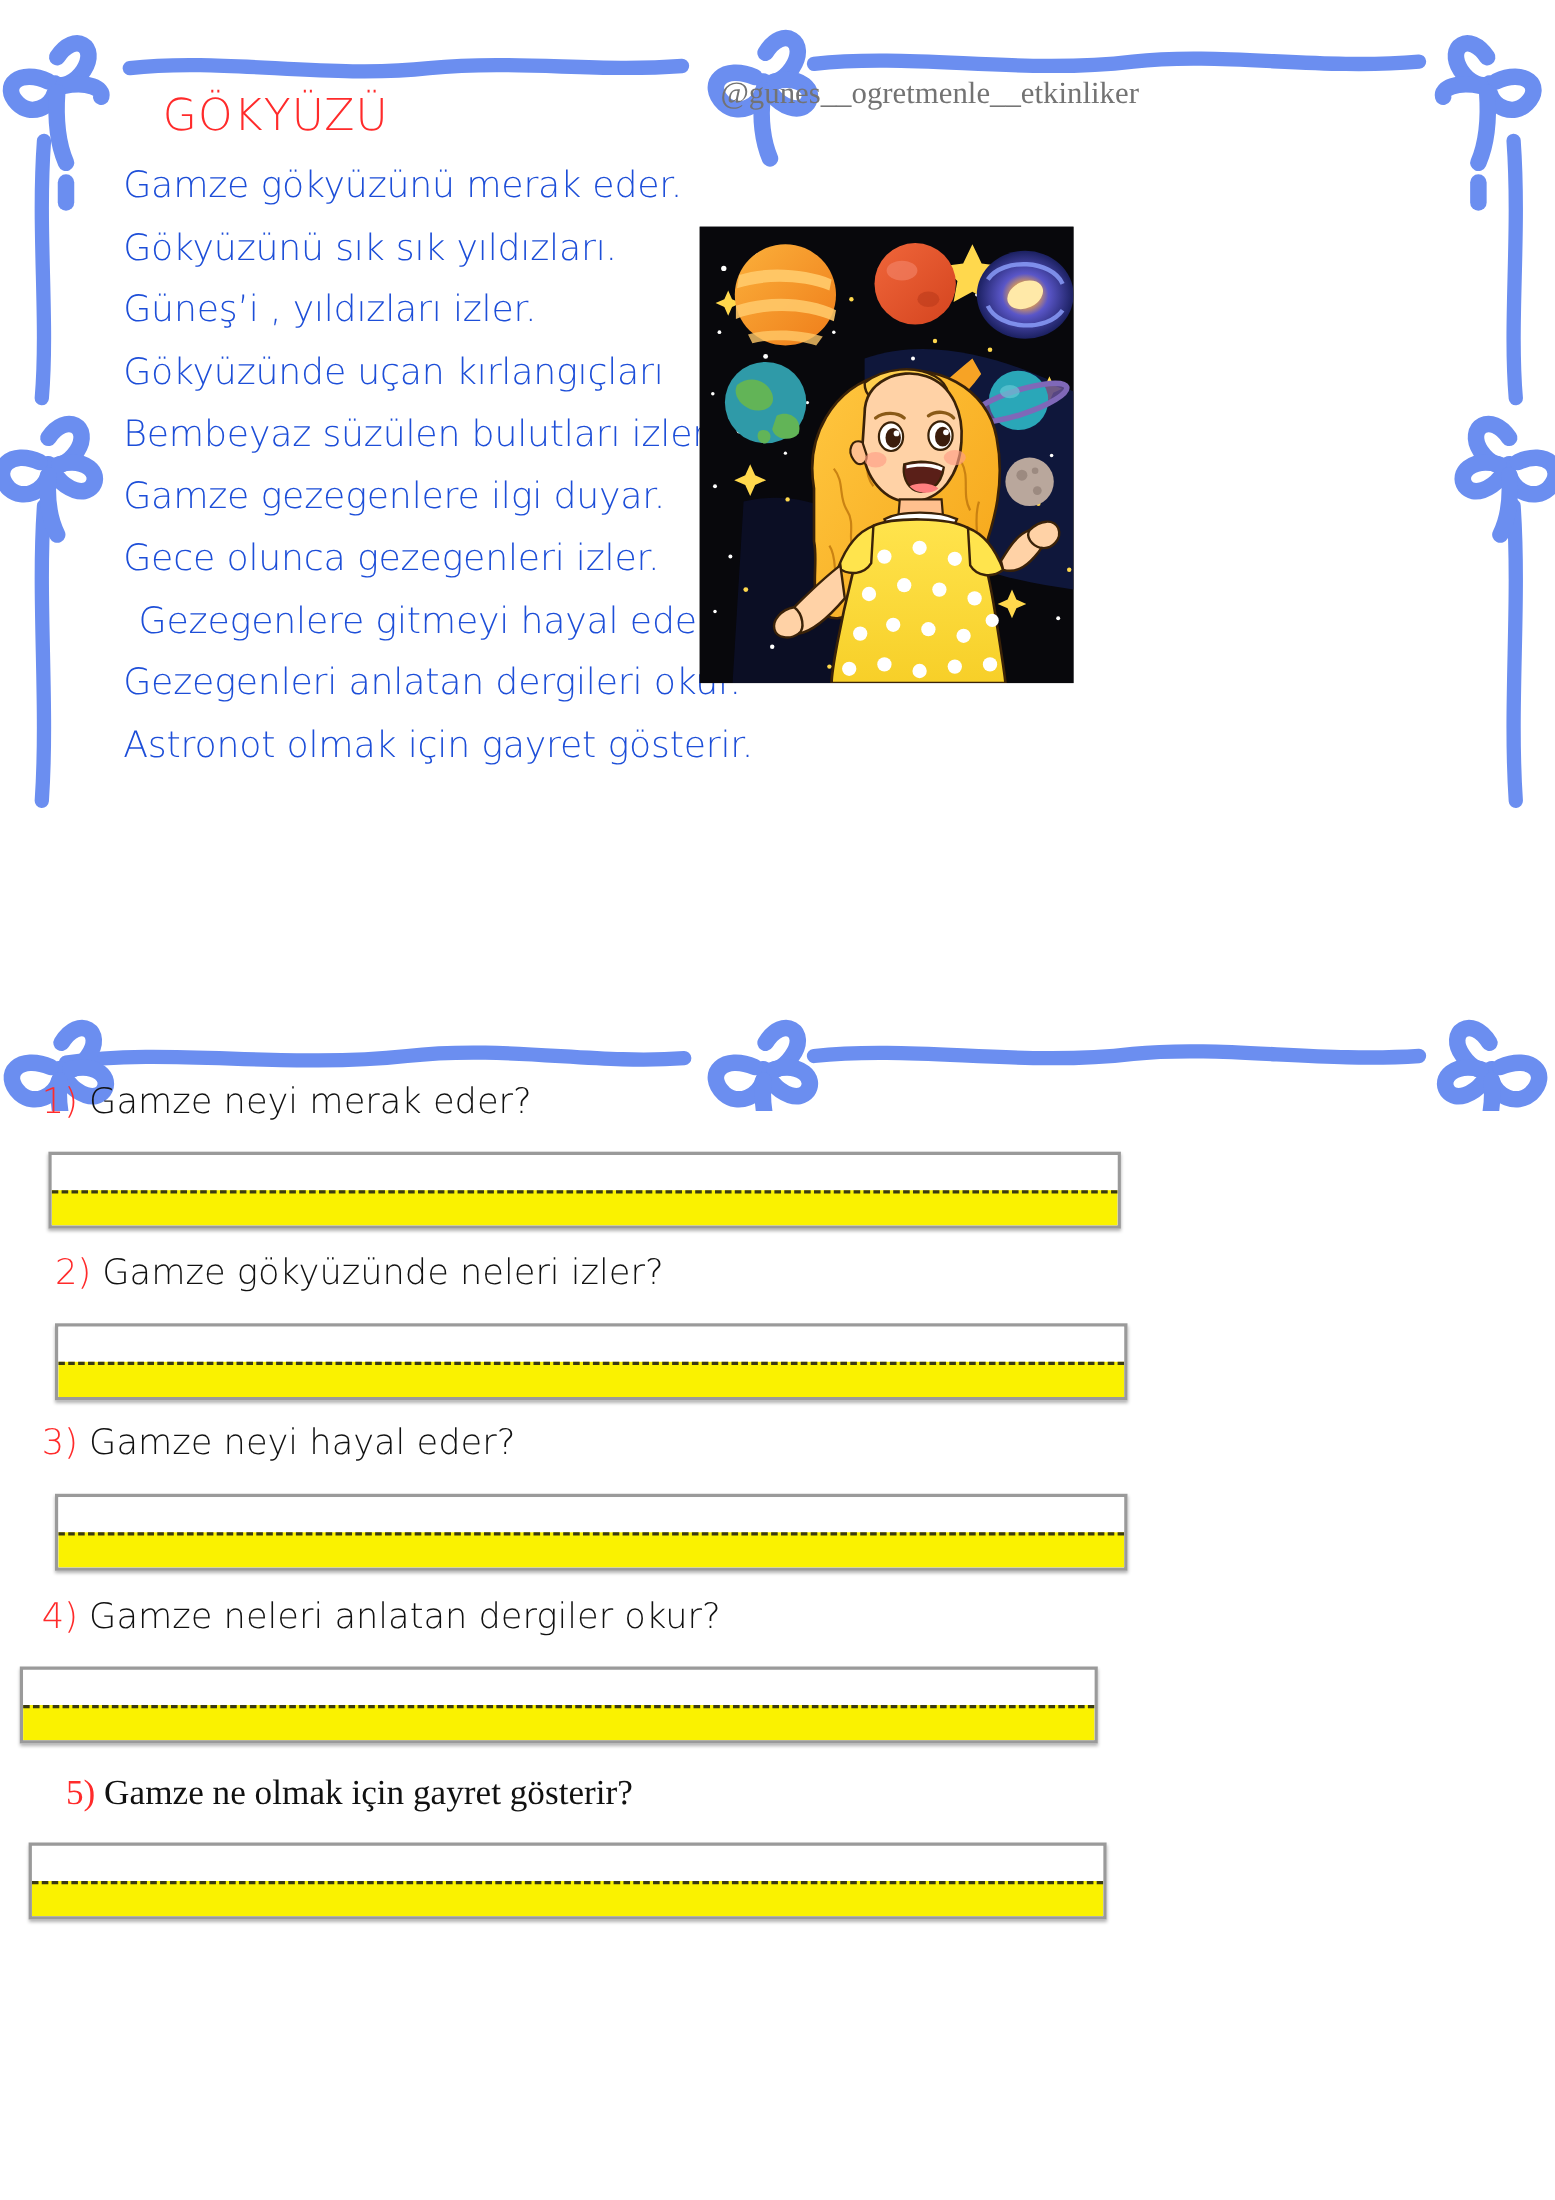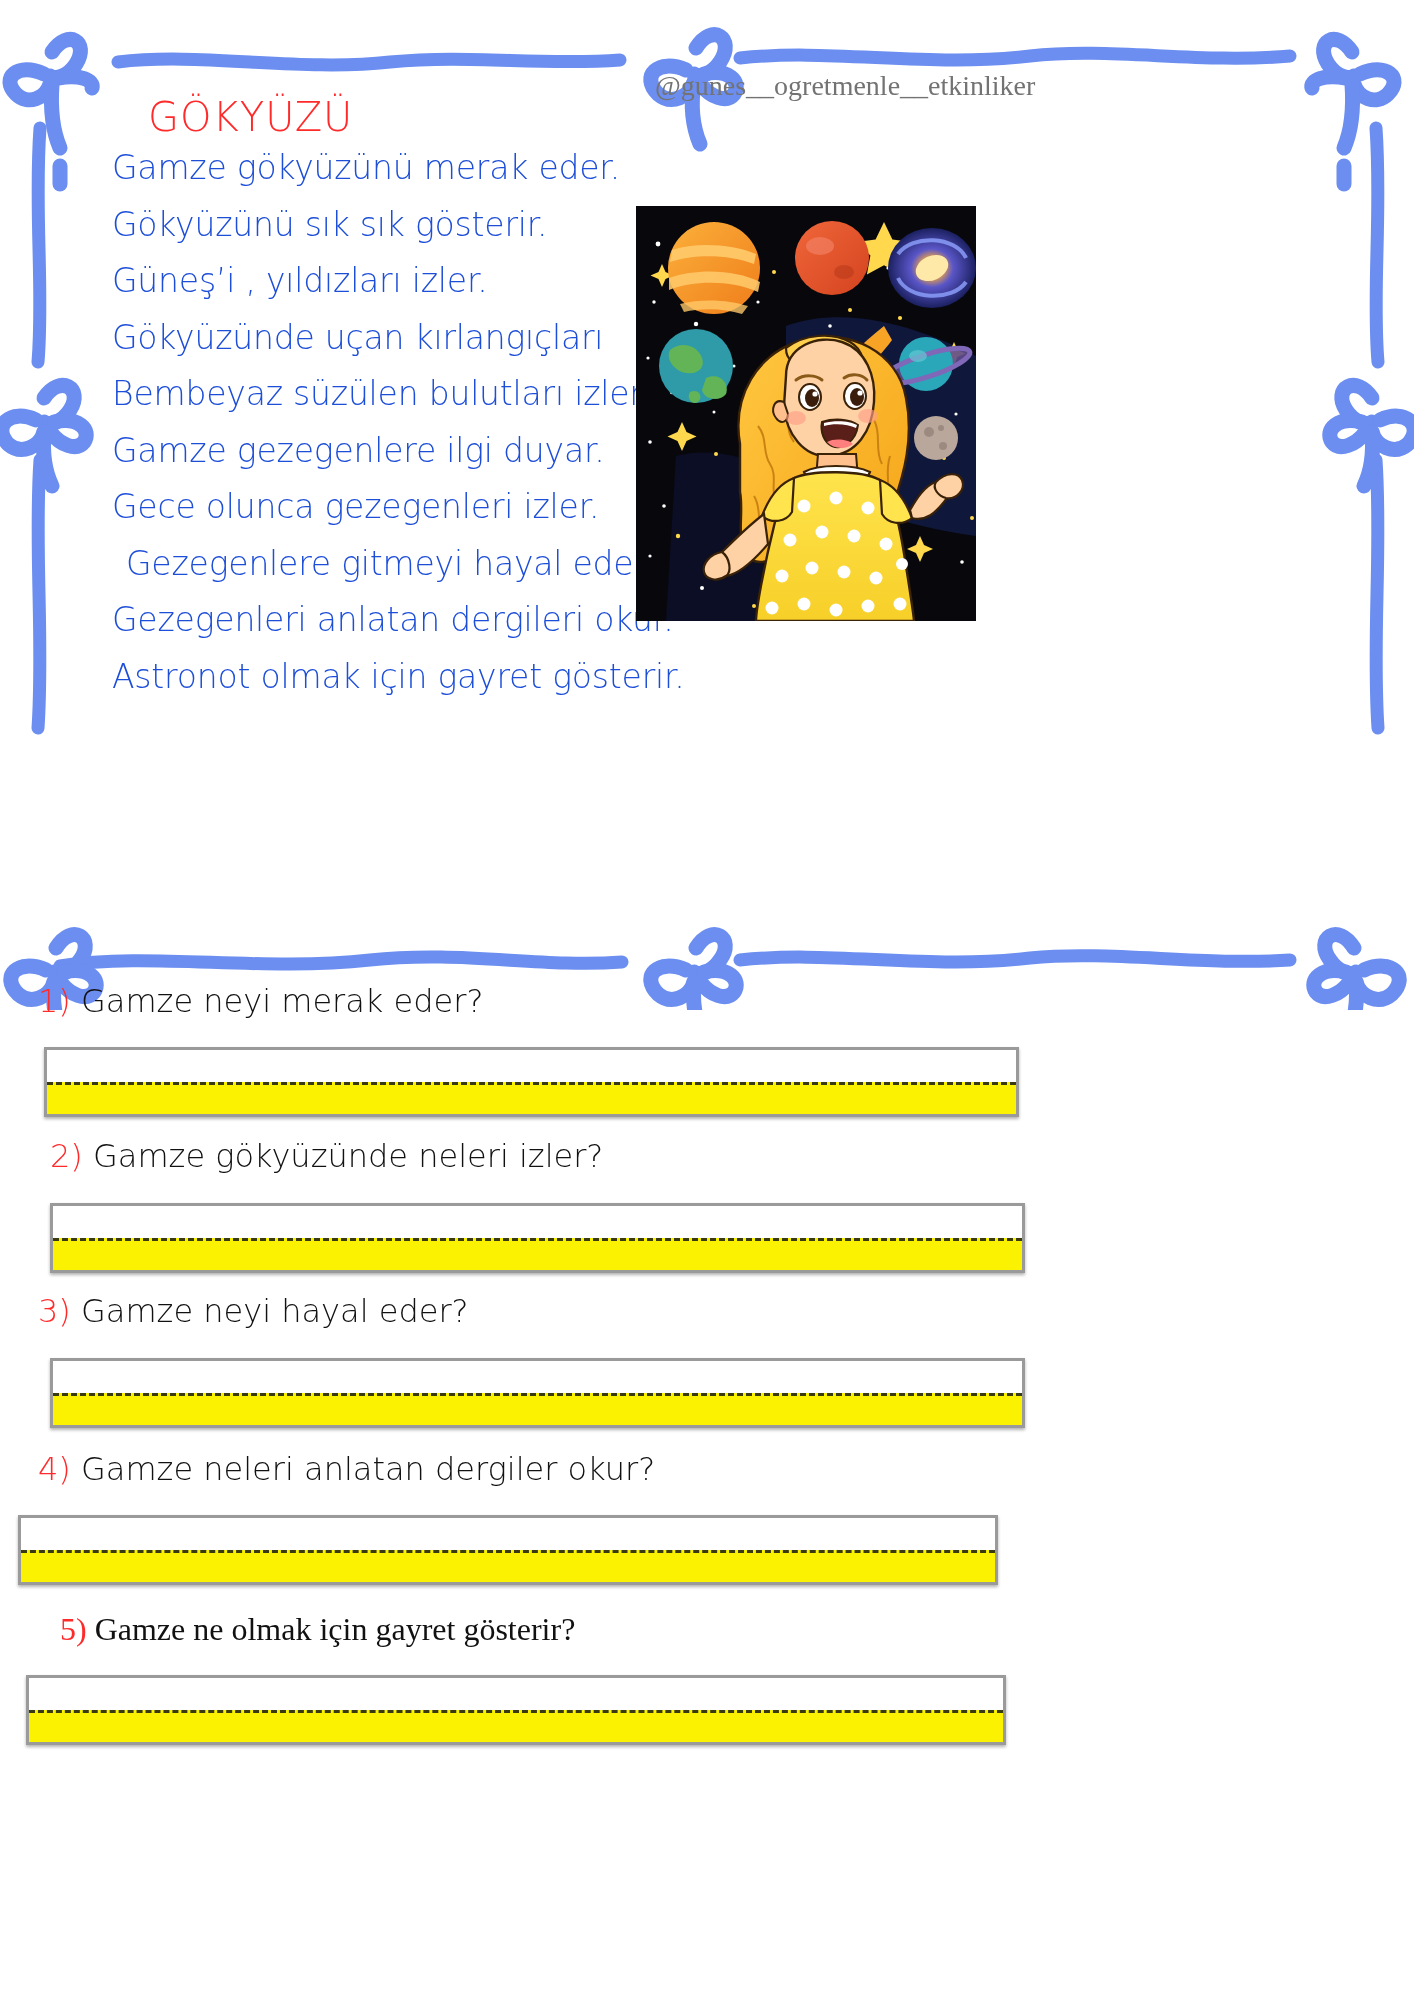--- a/index.html
+++ b/index.html
@@ -12,21 +12,21 @@
   
   #frame{position:absolute;left:0;top:0;width:1414px;height:1010px;pointer-events:none;}
   #frame svg{position:absolute;left:0;top:0;}
 
   
   #poem-block{position:absolute;left:0;top:0;width:1414px;height:1010px;}
 
   #poem-title{
     position:absolute;left:148px;top:82px;
     color:#ff2b2b;font-size:40px;letter-spacing:1px;
-    font-family:"DejaVu Sans", sans-serif;font-weight:300;margin-top:12px;
+    font-family:"DejaVu Sans", sans-serif;font-weight:300;
   }
 
   #handle-tag{
     position:absolute;left:655px;top:70px;
     font-size:28px;color:#737373;letter-spacing:0px;
     font-family:Liberation Serif, serif;font-weight:300;
     white-space:nowrap;
   }
 
   #poem-lines{
@@ -162,21 +162,21 @@
 </div>
 
 <div id="poem-block">
 
   <div id="poem-title">GÖKYÜZÜ</div>
 
   <div id="handle-tag">@gunes__ogretmenle__etkinliker</div>
 
   <div id="poem-lines">
     <div class="poem-line">Gamze gökyüzünü merak eder.</div>
-    <div class="poem-line">Gökyüzünü sık sık gösterir.</div>
+    <div class="poem-line">Gökyüzünü sık sık yıldızları.</div>
     <div class="poem-line">Güneş’i , yıldızları izler.</div>
     <div class="poem-line">Gökyüzünde uçan kırlangıçları</div>
     <div class="poem-line">Bembeyaz süzülen bulutları izler.</div>
     <div class="poem-line">Gamze gezegenlere ilgi duyar.</div>
     <div class="poem-line">Gece olunca gezegenleri izler.</div>
     <div class="poem-line indent">Gezegenlere gitmeyi hayal eder.</div>
     <div class="poem-line">Gezegenleri anlatan dergileri okur.</div>
     <div class="poem-line">Astronot olmak için gayret gösterir.</div>
   </div>
 

